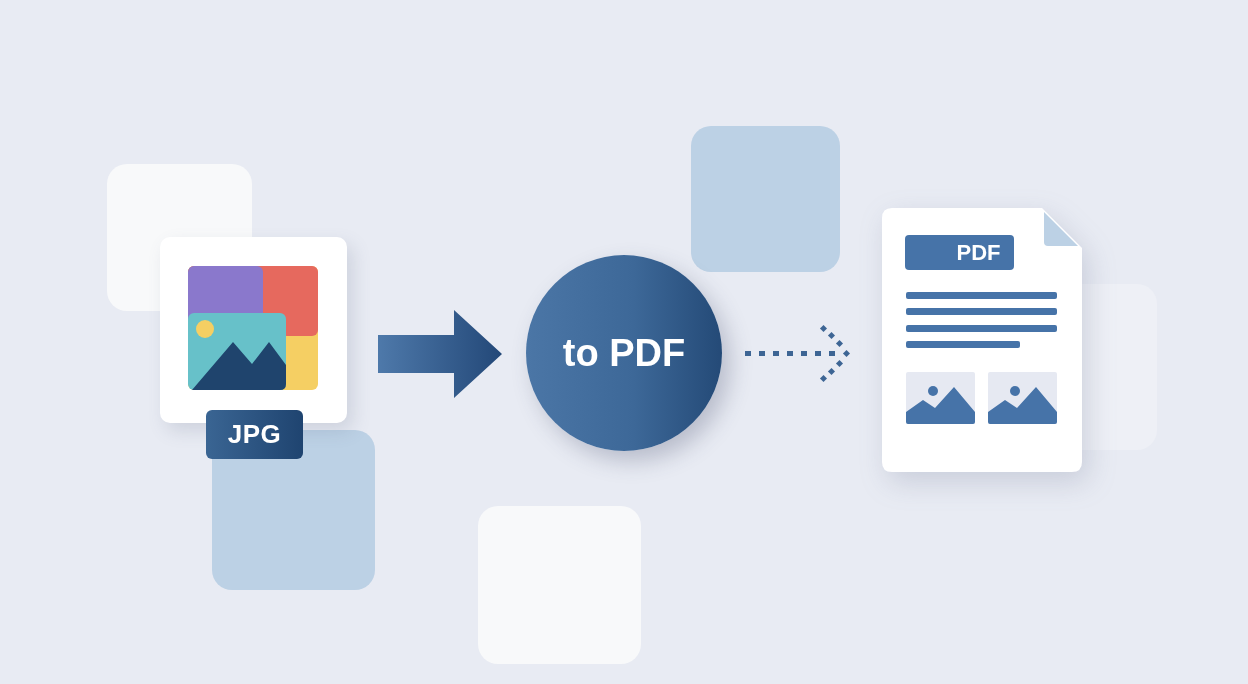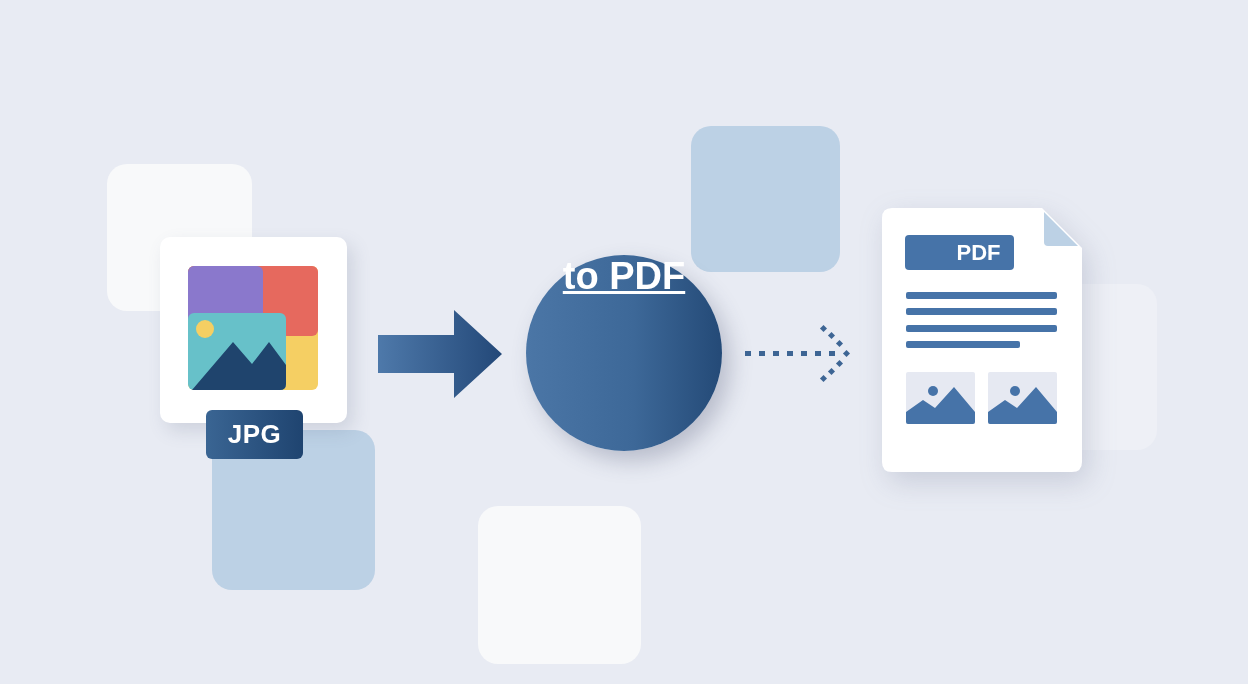--- a/index.html
+++ b/index.html
@@ -25,22 +25,22 @@
     background:linear-gradient(90deg,#3a6593,#1f4470);
     color:#ffffff; font-weight:bold; font-size:26px;
     display:flex; align-items:center; justify-content:center;
     letter-spacing:0.5px;
   }
 
   .convert-circle {
     left:526px; top:255px; width:196px; height:196px; border-radius:50%;
     background:linear-gradient(90deg,#4b76a6 0%,#3d6898 55%,#244a77 100%);
     box-shadow: 8px 10px 22px rgba(60,70,100,0.28);
-    display:flex; align-items:flex-start; justify-content:center;
-    color:#ffffff; font-weight:bold; font-size:38px;text-decoration:underline;
+    display:flex; align-items:center; justify-content:center;
+    color:#ffffff; font-weight:bold; font-size:38px;
   }
 
   .pdf-doc {
     left:882px; top:208px; width:200px; height:264px;
   }
   .pdf-badge {
     left:905px; top:235px; width:71px; height:35px; border-radius:4px;
     background:#4673a8; color:#ffffff; font-weight:bold; font-size:22px;
     display:flex; align-items:center; justify-content:center;padding-left:38px;
   }

